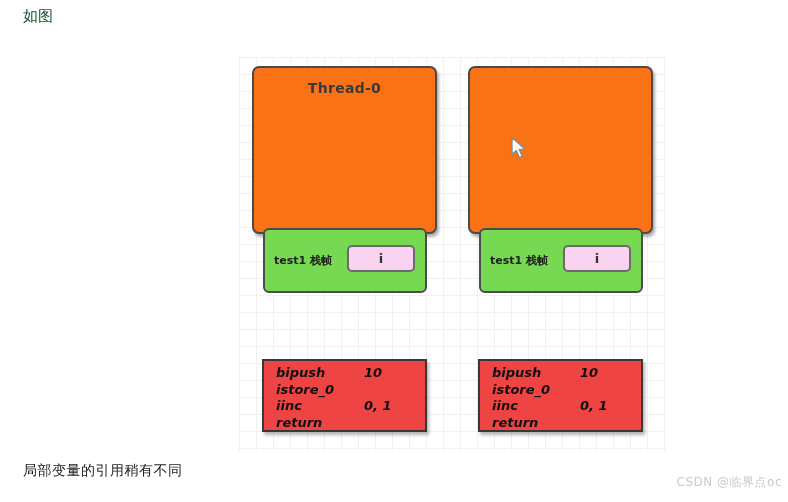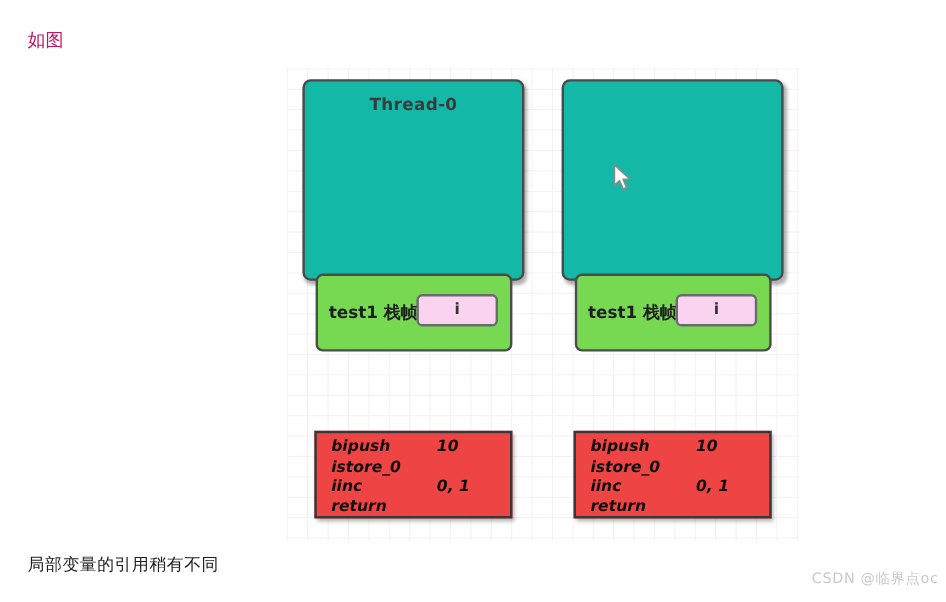--- a/index.html
+++ b/index.html
@@ -2,47 +2,47 @@
 <html><head>
 <meta charset="utf-8">
 <style>
   * { margin:0; padding:0; box-sizing:border-box; }
   body {
     width:788px; height:502px; position:relative;
     background:#ffffff; overflow:hidden;
     font-family:"DejaVu Sans","Liberation Sans",sans-serif;
   }
   .top-caption {
-    position:absolute; left:23px; top:24px;
-    font-size:15px; color:#be185d;
+    position:absolute; left:23px; top:7px;
+    font-size:15px; color:#14532d;
   }
   .grid-canvas {
     position:absolute; left:239px; top:57px; width:427px; height:394px;
     background-image:
       linear-gradient(to right, #f5eef3 1px, transparent 1px),
       linear-gradient(to bottom, #f5eef3 1px, transparent 1px);
     background-size:17px 17px;
   }
   .thread-box {
     position:absolute; top:66px; width:185px; height:168px;
-    background:#14b8a6; border:2px solid #4a4a4a; border-radius:7px;
+    background:#f97316; border:2px solid #4a4a4a; border-radius:7px;
     box-shadow:2px 3px 3px rgba(110,110,110,.55);
   }
   .thread-box.t0 { left:252px; }
   .thread-box.t1 { left:468px; }
   .thread-title {
     margin-top:12px; text-align:center;
     font-weight:bold; font-size:14px; color:#3a3a3a; letter-spacing:.3px;
   }
   .stack-frame {
     position:absolute; left:9px; top:160px; width:164px; height:65px;
     background:#77d952; border:2px solid #4c4c4c; border-radius:6px;
     display:flex; align-items:center; padding-left:9px;
   }
-  .frame-label { font-weight:bold; font-size:14px; color:#1e1e1e; white-space:nowrap; }
+  .frame-label { font-weight:bold; font-size:11px; color:#1e1e1e; white-space:nowrap; }
   .var-box {
     position:absolute; left:82px; top:15px; width:68px; height:27px;
     background:#fad3f1; border:2px solid #6b6b6b; border-radius:5px;
     display:flex; align-items:center; justify-content:center;
     font-weight:bold; font-size:13px; color:#333333;
   }
   .code-box {
     position:absolute; top:359px; width:165px; height:73px;
     background:#ef4444; border:2.5px solid #383838;
     box-shadow:2px 3px 3px rgba(110,110,110,.5);

